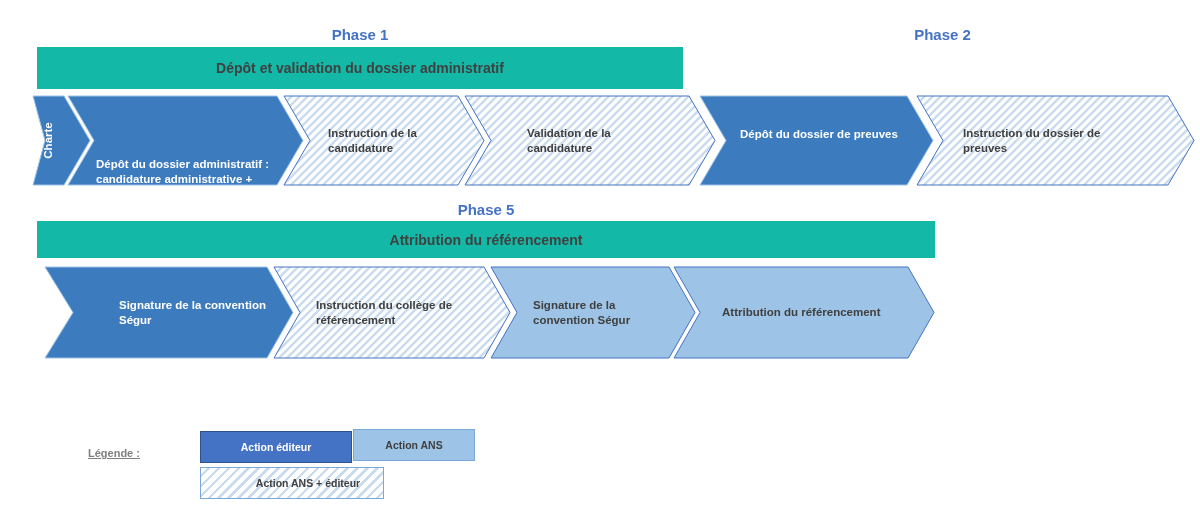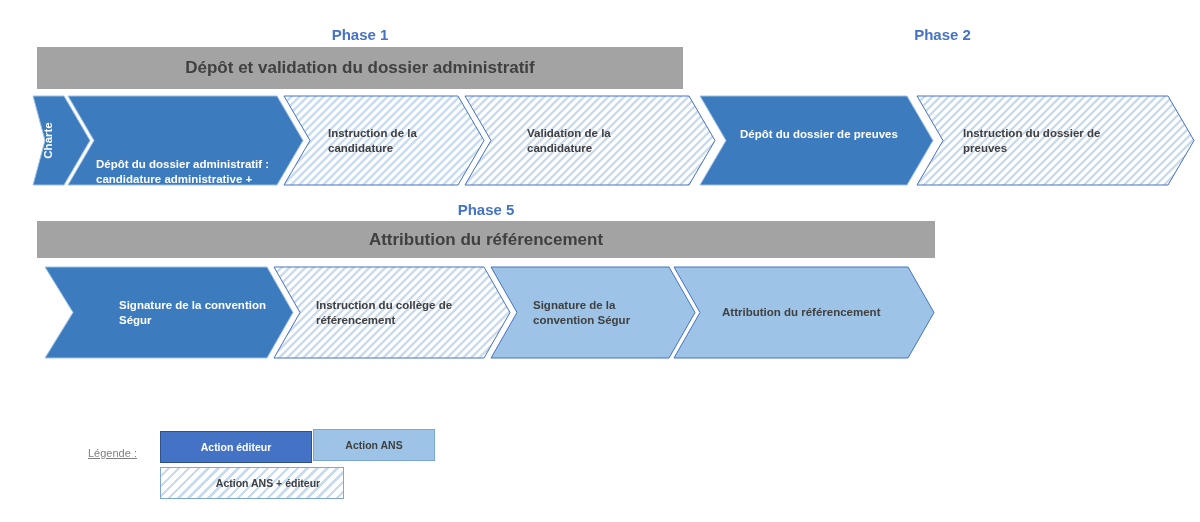--- a/index.html
+++ b/index.html
@@ -4,42 +4,42 @@
 <style>
   html,body{margin:0;padding:0;background:#fff;}
   #canvas{
     position:relative;width:1200px;height:522px;background:#ffffff;overflow:hidden;
     font-family:"Liberation Sans","DejaVu Sans",sans-serif;
   }
   .phase-title{
     position:absolute;text-align:center;font-size:15px;font-weight:bold;color:#4472C4;
   }
   .banner{
-    position:absolute;background:#a3a3a3;display:flex;align-items:center;justify-content:center;
-    font-size:17px;font-weight:bold;color:#404040;text-align:center;
+    position:absolute;background:#14b8a6;display:flex;align-items:center;justify-content:center;
+    font-size:14px;font-weight:bold;color:#404040;text-align:center;
   }
   .chev{position:absolute;}
   .chev svg{position:absolute;left:0;top:0;overflow:visible;}
   .chev.editor polygon{fill:#3D7BBF;stroke:#9DC3E6;stroke-width:1;}
   .chev.both polygon{fill:url(#hatch);stroke:#4472C4;stroke-width:1;}
   .chev.ans polygon{fill:#9DC3E6;stroke:#4472C4;stroke-width:1;}
   .chev-label{
     position:absolute;top:0;height:100%;display:flex;align-items:center;
     font-size:11.5px;font-weight:bold;line-height:1.3;color:#404040;
   }
   .chev.editor .chev-label{color:#ffffff;}
   .chev-label.vertical{left:0;width:30px;justify-content:center;}
   .chev-label.vertical span{transform:rotate(-90deg);white-space:nowrap;}
   .legend-label{
-    position:absolute;font-size:11px;font-weight:normal;color:#7F7F7F;
+    position:absolute;font-size:11px;font-weight:bold;color:#7F7F7F;
     text-decoration:underline;
   }
   .legend-box{
     position:absolute;display:flex;align-items:center;justify-content:center;
-    font-size:10.5px;font-weight:bold;text-align:center;
+    font-size:10.5px;font-weight:bold;text-align:center;margin-left:40px;
   }
   .legend-box.editor{background:#4472C4;border:1px solid #2F528F;color:#ffffff;}
   .legend-box.ans{background:#9DC3E6;border:1px solid #7BA7D7;color:#404040;}
   .legend-box.both{
     background:repeating-linear-gradient(135deg,#ffffff 0 4.5px,#C9DBEF 4.5px 7px);
     border:1px solid #7BA7D7;color:#404040;
   }
   .defs-svg{position:absolute;width:0;height:0;}
 </style>
 </head>

